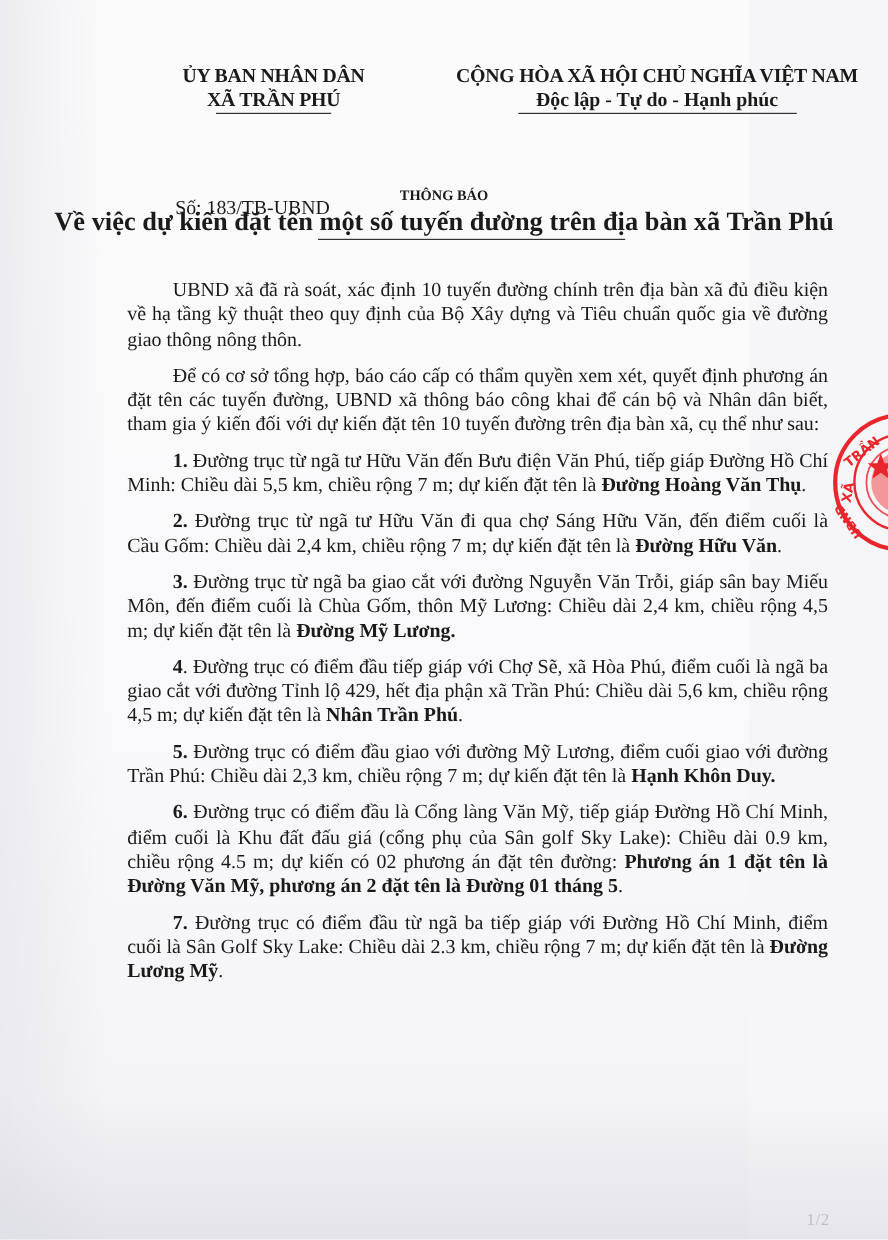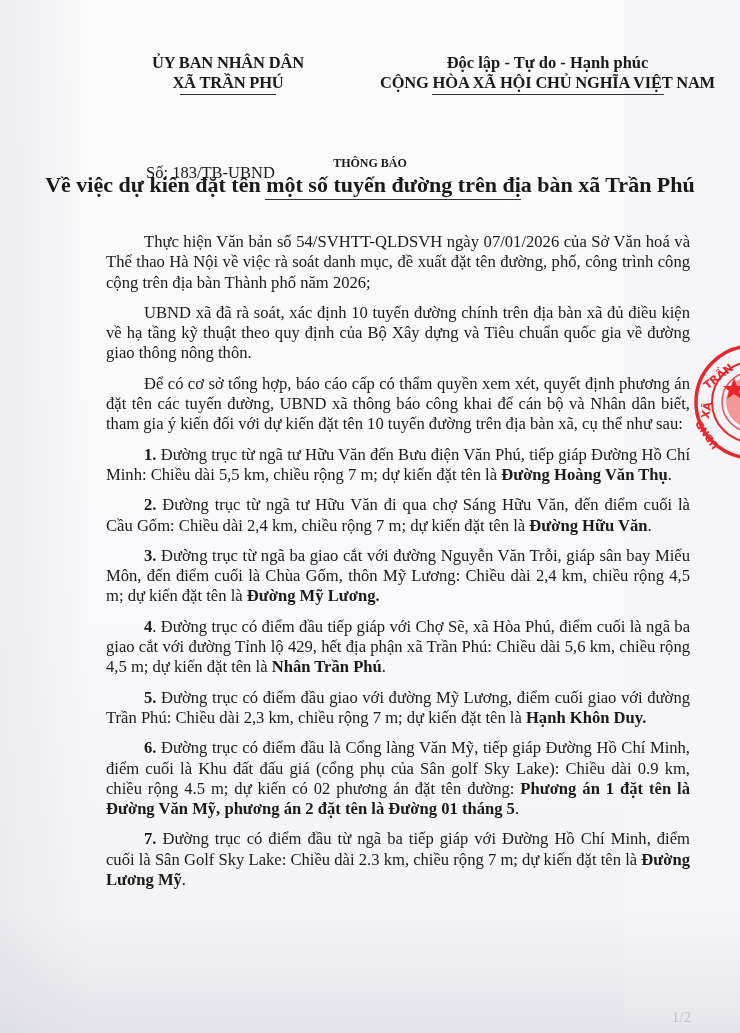--- a/index.html
+++ b/index.html
@@ -76,35 +76,34 @@
   <div class="shade-left"></div>
   <div class="shade-bottom"></div>
 
   <div class="header">
     <div class="hdr-left">
       <div class="hdr-line upper">ỦY BAN NHÂN DÂN</div>
       <div class="hdr-line upper">XÃ TRẦN PHÚ</div>
       <div class="under-short"></div>
     </div>
     <div class="hdr-right">
+      <div class="hdr-line upper">CỘNG HÒA XÃ HỘI CHỦ NGHĨA VIỆT NAM</div>
       <div class="hdr-line">Độc lập - Tự do - Hạnh phúc</div>
-      <div class="hdr-line upper">CỘNG HÒA XÃ HỘI CHỦ NGHĨA VIỆT NAM</div>
       <div class="under-long"></div>
     </div>
     <div class="so">Số:  183/TB-UBND</div>
   </div>
 
   <div class="title-block">
     <div class="title">THÔNG BÁO</div>
     <div class="subtitle">Về việc dự kiến đặt tên một số tuyến đường trên địa bàn xã Trần Phú</div>
   </div>
   <div class="title-under"></div>
 
   <div class="body">
-    <p class="para">Thực hiện Văn bản số 54/SVHTT-QLDSVH ngày 07/01/2026 của Sở Văn hoá và Thể thao Hà Nội về việc rà soát danh mục, đề xuất đặt tên đường, phố, công trình công cộng trên địa bàn Thành phố năm 2026;</p>
     <p class="para">UBND xã đã rà soát, xác định 10 tuyến đường chính trên địa bàn xã đủ điều kiện về hạ tầng kỹ thuật theo quy định của Bộ Xây dựng và Tiêu chuẩn quốc gia về đường giao thông nông thôn.</p>
     <p class="para">Để có cơ sở tổng hợp, báo cáo cấp có thẩm quyền xem xét, quyết định phương án đặt tên các tuyến đường, UBND xã thông báo công khai để cán bộ và Nhân dân biết, tham gia ý kiến đối với dự kiến đặt tên 10 tuyến đường trên địa bàn xã, cụ thể như sau:</p>
 
     <p class="para"><b>1.</b><span> Đường trục từ ngã tư Hữu Văn đến Bưu điện Văn Phú, tiếp giáp Đường Hồ Chí Minh: Chiều dài 5,5 km, chiều rộng 7 m; dự kiến đặt tên là </span><b>Đường Hoàng Văn Thụ</b><span>.</span></p>
     <p class="para"><b>2.</b><span> Đường trục từ ngã tư Hữu Văn đi qua chợ Sáng Hữu Văn, đến điểm cuối là Cầu Gốm: Chiều dài 2,4 km, chiều rộng 7 m; dự kiến đặt tên là </span><b>Đường Hữu Văn</b><span>.</span></p>
     <p class="para"><b>3.</b><span> Đường trục từ ngã ba giao cắt với đường Nguyễn Văn Trỗi, giáp sân bay Miếu Môn, đến điểm cuối là Chùa Gốm, thôn Mỹ Lương: Chiều dài 2,4 km, chiều rộng 4,5 m; dự kiến đặt tên là </span><b>Đường Mỹ Lương.</b><span></span></p>
     <p class="para"><b>4</b><span>. Đường trục có điểm đầu tiếp giáp với Chợ Sẽ, xã Hòa Phú, điểm cuối là ngã ba giao cắt với đường Tỉnh lộ 429, hết địa phận xã Trần Phú: Chiều dài 5,6 km, chiều rộng 4,5 m; dự kiến đặt tên là </span><b>Nhân Trần Phú</b><span>.</span></p>
     <p class="para"><b>5.</b><span> Đường trục có điểm đầu giao với đường Mỹ Lương, điểm cuối giao với đường Trần Phú: Chiều dài 2,3 km, chiều rộng 7 m; dự kiến đặt tên là </span><b>Hạnh Khôn Duy.</b><span></span></p>
     <p class="para"><b>6.</b><span> Đường trục có điểm đầu là Cổng làng Văn Mỹ, tiếp giáp Đường Hồ Chí Minh, điểm cuối là Khu đất đấu giá (cổng phụ của Sân golf Sky Lake): Chiều dài 0.9 km, chiều rộng 4.5 m; dự kiến có 02 phương án đặt tên đường: </span><b>Phương án 1 đặt tên là Đường Văn Mỹ,  phương án 2 đặt tên là Đường 01 tháng 5</b><span>.</span></p>
     <p class="para"><b>7.</b><span> Đường trục có điểm đầu từ ngã ba tiếp giáp với Đường Hồ Chí Minh, điểm cuối là Sân Golf Sky Lake: Chiều dài 2.3 km, chiều rộng 7 m; dự kiến đặt tên là </span><b>Đường Lương Mỹ</b><span>.</span></p>

